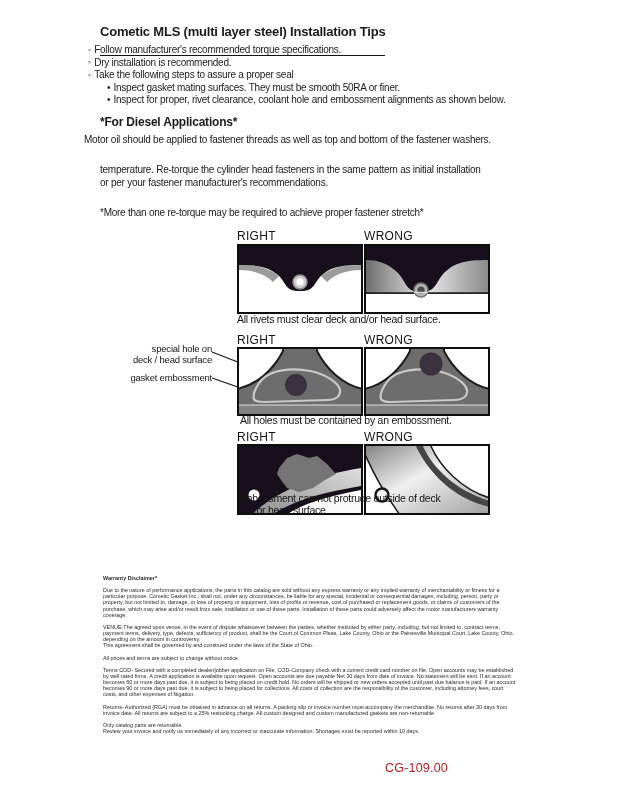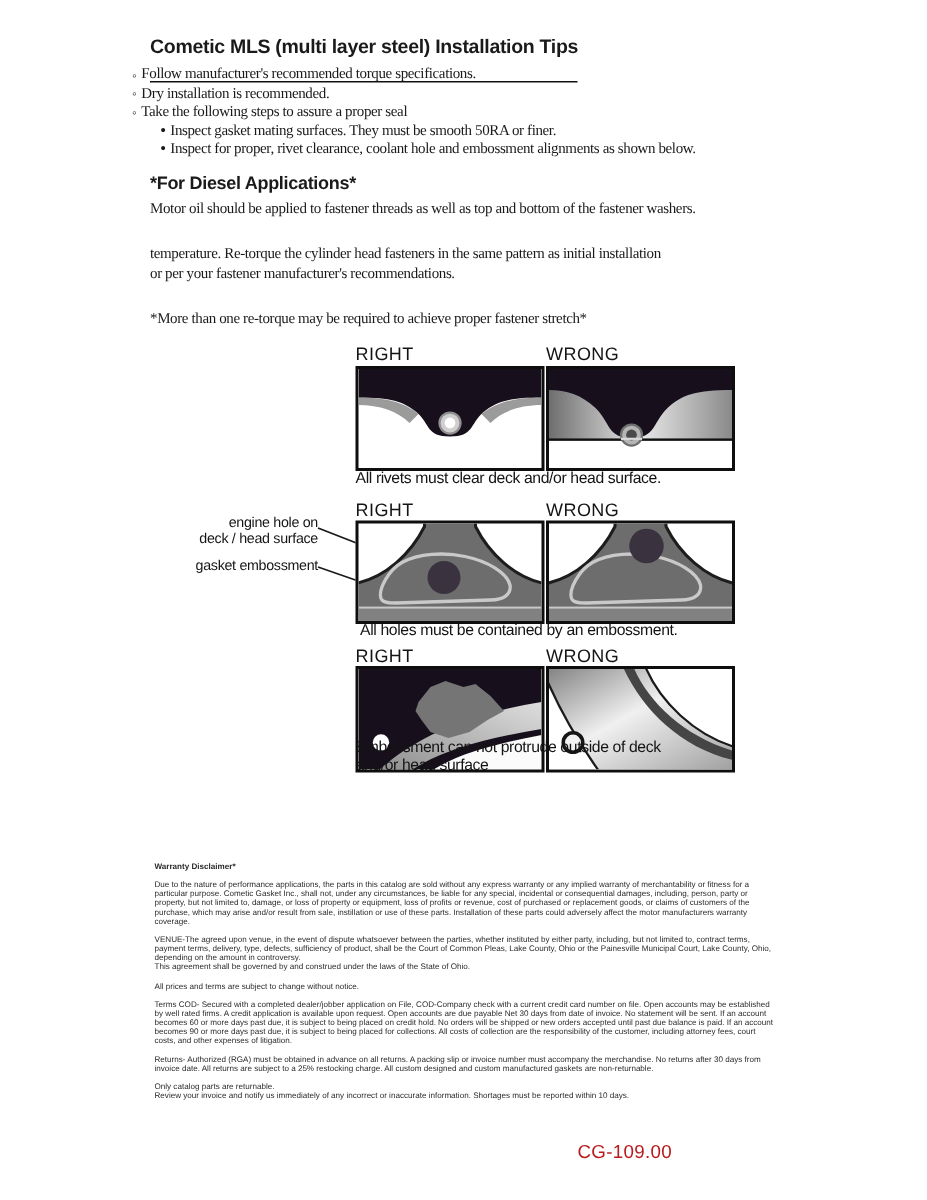--- a/index.html
+++ b/index.html
@@ -1,21 +1,21 @@
 <!DOCTYPE html>
 <html><head>
 <meta charset="utf-8">
 <style>
   html,body{margin:0;padding:0;}
   body{width:618px;height:800px;background:#ffffff;position:relative;
        font-family:"Liberation Sans", sans-serif;color:#1a1a1a;overflow:hidden;}
   .abs{position:absolute;}
   .title{font-size:13px;font-weight:bold;letter-spacing:-0.2px;
          border-bottom:1.5px solid #111;padding-bottom:16px;display:inline-block;}
-  .body-line{font-size:10px;letter-spacing:-0.25px;line-height:12.6px;white-space:nowrap;font-family:Liberation Serif, serif;}
+  .body-line{font-size:10px;letter-spacing:-0.25px;line-height:12.6px;white-space:nowrap;}
   .bullet-row{display:flex;align-items:flex-start;}
   .marker{font-size:9px;line-height:12.6px;margin-right:3px;position:relative;top:-0.5px;}
   .submarker{font-size:10px;line-height:12.6px;margin-right:3px;}
   .h2{font-size:12px;font-weight:bold;letter-spacing:-0.2px;white-space:nowrap;}
   .rw-label{font-size:12px;letter-spacing:0.3px;color:#141414;text-align:left;width:122px;}
   .diag-box{width:122px;height:66px;border:2px solid #0e0e0e;background:#fff;overflow:hidden;}
   .diag-box svg{display:block;}
   .caption{font-size:10.5px;letter-spacing:-0.25px;color:#141414;white-space:nowrap;line-height:12px;}
   .leader-label{font-size:9.5px;letter-spacing:-0.2px;line-height:10.5px;text-align:right;width:112px;color:#151515;}
   .disc{width:416px;font-size:5.4px;line-height:6.15px;letter-spacing:0;color:#2a2a2a;text-align:left;}
@@ -49,21 +49,21 @@
     <span class="body-line">Inspect gasket mating surfaces.  They must be smooth 50RA or finer.</span>
   </div>
   <div class="bullet-row" style="margin-left:19px;">
     <span class="submarker">•</span>
     <span class="body-line">Inspect for proper, rivet clearance, coolant hole and embossment alignments as shown below.</span>
   </div>
 </div>
 
 <div class="abs h2" style="left:100px;top:115px;">*For Diesel Applications*</div>
 
-<div class="abs" style="left:100px;top:134px;text-align:right;">
+<div class="abs" style="left:84px;top:134px;text-align:right;">
   <div class="body-line">Motor oil should be applied to fastener threads as well as top and bottom of the fastener washers.</div>
 </div>
 
 <div class="abs" style="left:100px;top:164px;">
   <div class="body-line">temperature. Re-torque the cylinder head fasteners in the same pattern as initial installation</div>
   <div class="body-line">or per your fastener manufacturer's recommendations.</div>
 </div>
 
 <div class="abs body-line" style="left:100px;top:207px;">*More than one re-torque may be required to achieve proper fastener stretch*</div>
 
@@ -96,21 +96,21 @@
     <circle cx="55" cy="44" r="3.6" fill="#4a4a4a"></circle>
     <rect x="48" y="45.8" width="14" height="1.5" fill="#d8d8d8"></rect>
   </svg>
 </div>
 <div class="abs caption" style="left:237px;top:313px;">All rivets must clear deck and/or head surface.</div>
 
 <div class="abs rw-label" style="left:237px;top:333px;">RIGHT</div>
 <div class="abs rw-label" style="left:364px;top:333px;">WRONG</div>
 
 <div class="abs leader-label" style="left:100px;top:344px;">
-  <div>engine hole on</div>
+  <div>special hole on</div>
   <div>deck / head surface</div>
 </div>
 <div class="abs leader-label" style="left:100px;top:373px;">gasket embossment</div>
 
 <svg class="abs" style="left:105px;top:340px;pointer-events:none;" width="260" height="75" viewBox="0 0 260 75">
   <line x1="107" y1="12" x2="189" y2="44" stroke="#1a1a1a" stroke-width="1.2"></line>
   <line x1="107" y1="38" x2="153" y2="54" stroke="#1a1a1a" stroke-width="1.2"></line>
 </svg>
 
 <div class="abs diag-box" style="left:237px;top:347px;height:65px;">

